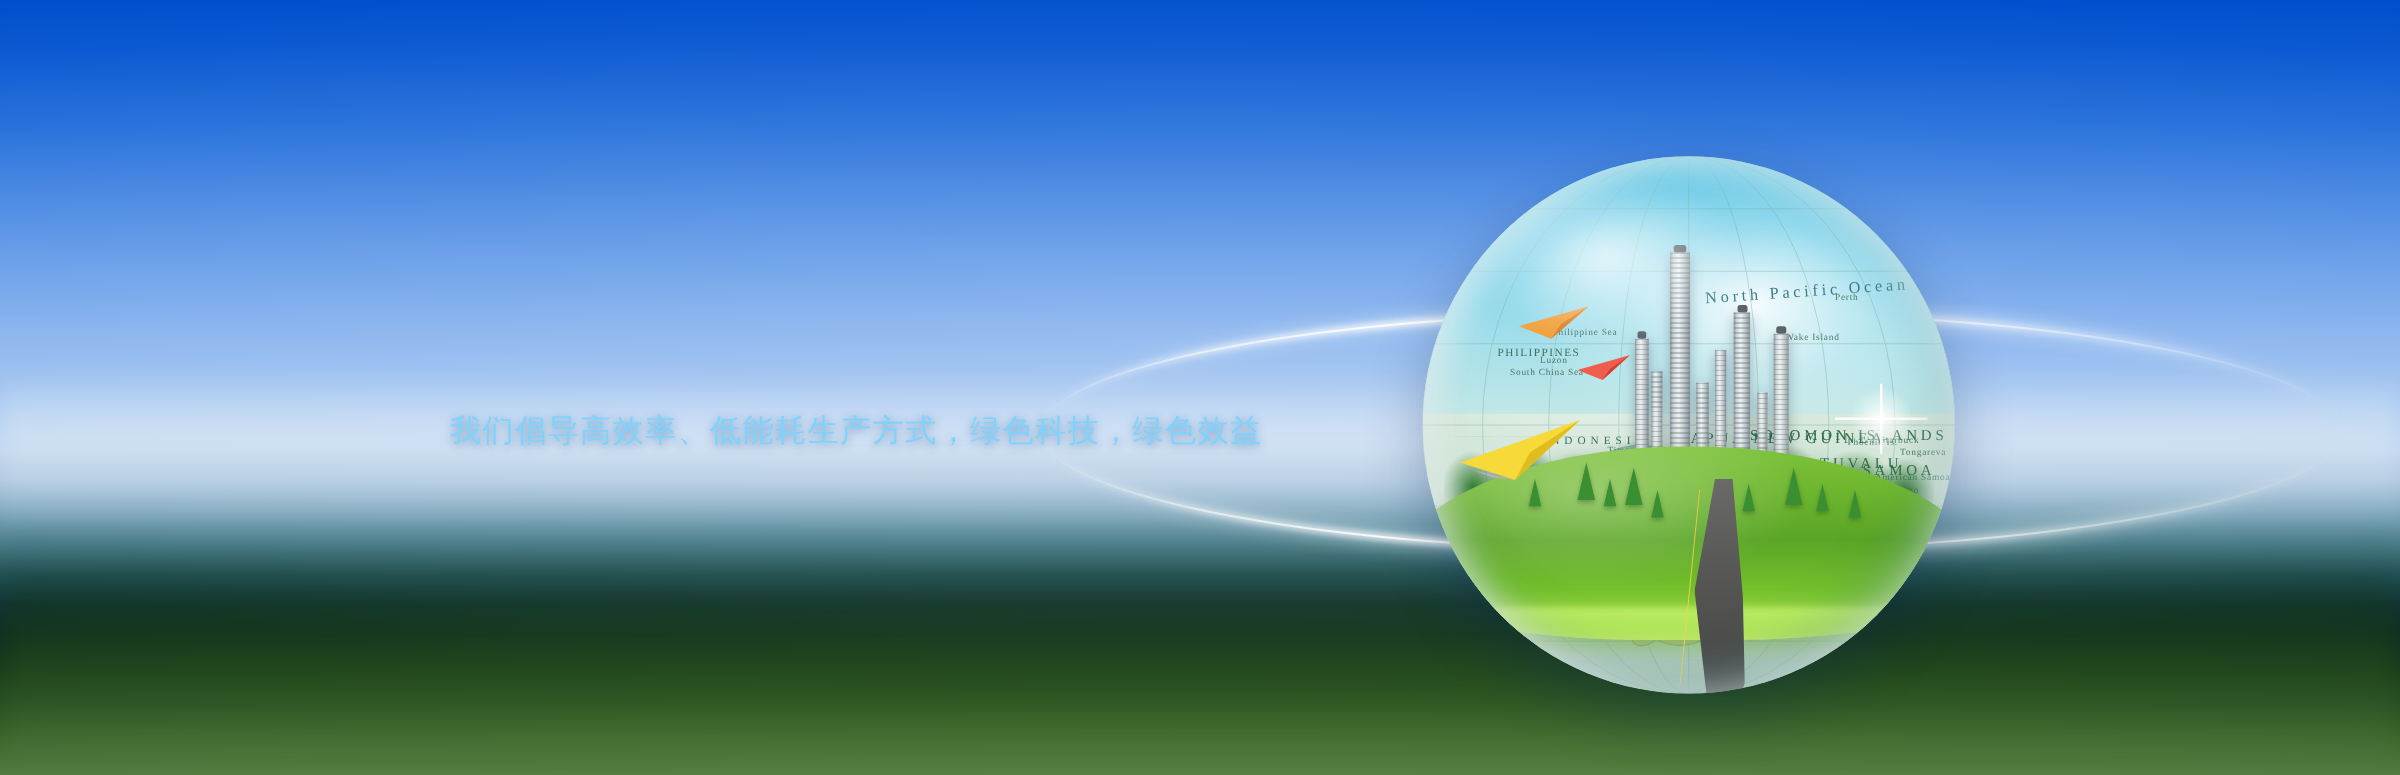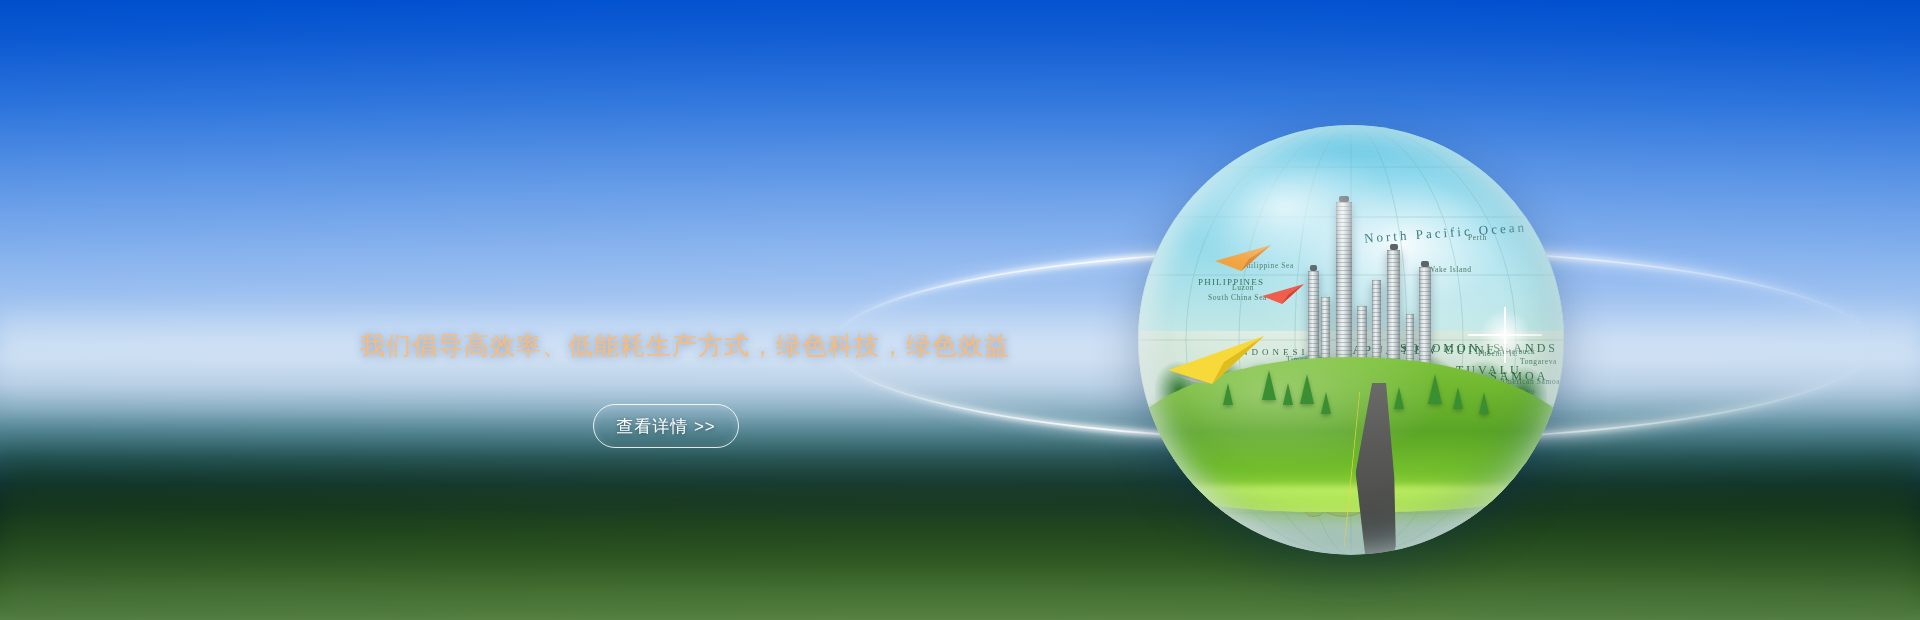--- a/index.html
+++ b/index.html
@@ -57,21 +57,21 @@
   }
   .headline{
     position:absolute;left:340px;top:208px;
     font-size:58px;line-height:1.0;letter-spacing:4px;
     font-weight:300;color:#ffffff;white-space:nowrap;
     text-shadow:0 2px 12px rgba(20,60,120,.45),0 0 2px rgba(255,255,255,.5);
   }
   .subhead{
     position:absolute;left:360px;top:330px;
     font-size:25px;line-height:1.2;letter-spacing:1px;
-    font-weight:400;color:#fdba74;white-space:nowrap;
+    font-weight:400;color:#7dd3fc;white-space:nowrap;
     text-shadow:0 1px 8px rgba(20,60,120,.45);
   }
   .cta{
     position:absolute;left:593px;top:404px;
     width:146px;height:44px;box-sizing:border-box;
     display:flex;align-items:center;justify-content:center;
     border:1px solid rgba(255,255,255,.85);
     border-radius:22px;background:transparent;
     color:#ffffff;font-size:17px;letter-spacing:1px;
     cursor:pointer;
@@ -206,23 +206,20 @@
   <div class="bg-sky"></div>
   <div class="bg-haze"></div>
   <div class="bg-grass-blur"></div>
   <div class="bg-vignette"></div>
 
   <div class="copy">
 
 
     <div class="subhead">我们倡导高效率、低能耗生产方式，绿色科技，绿色效益</div>
 
-    <div class="cta">
-      <span class="cta-label">查看详情  &gt;&gt;</span>
-    </div>
 
   </div>
 
   <div class="globe-wrap">
 
     <svg class="swoosh" viewBox="0 0 1090 230">
       <defs>
         <linearGradient id="swGrad" x1="0" y1="0" x2="1" y2="0">
           <stop offset="0%" stop-color="#ffffff" stop-opacity="0"></stop>
           <stop offset="12%" stop-color="#ffffff" stop-opacity=".55"></stop>

